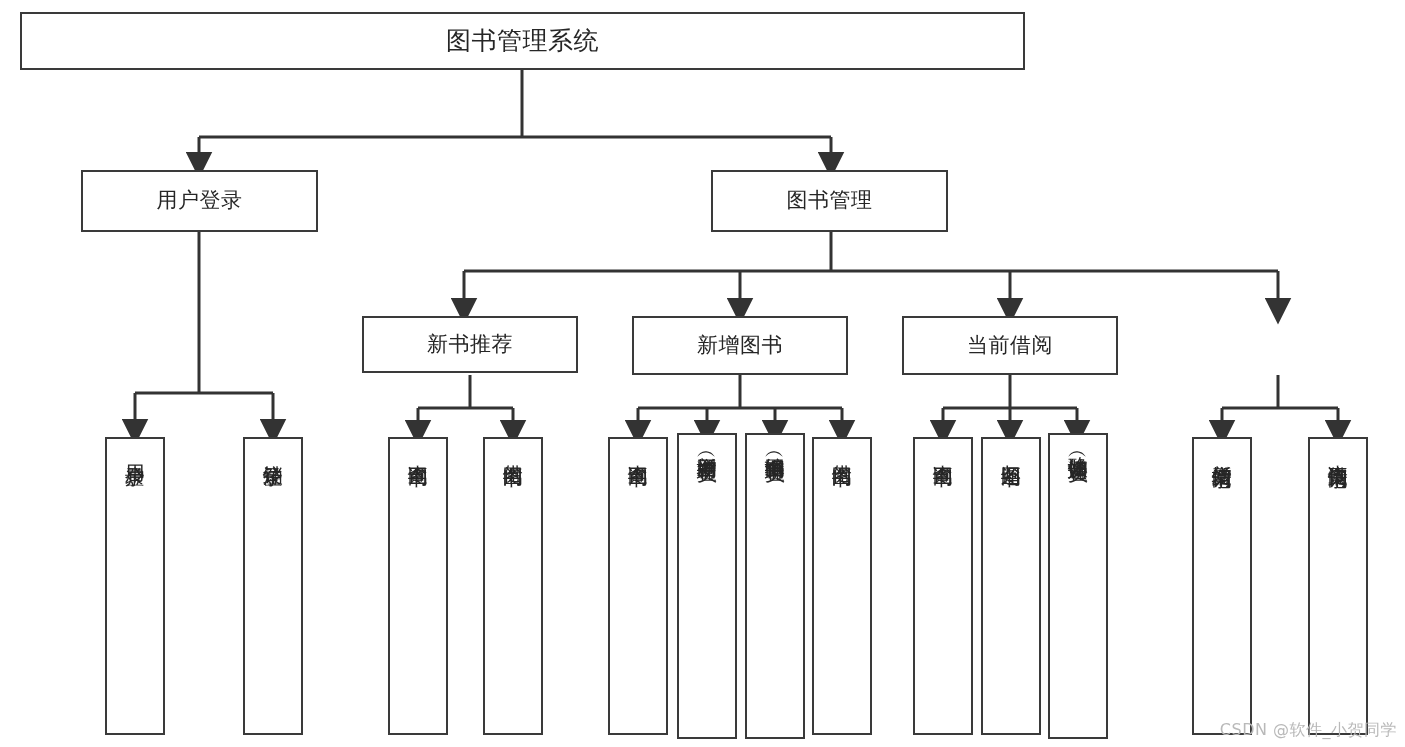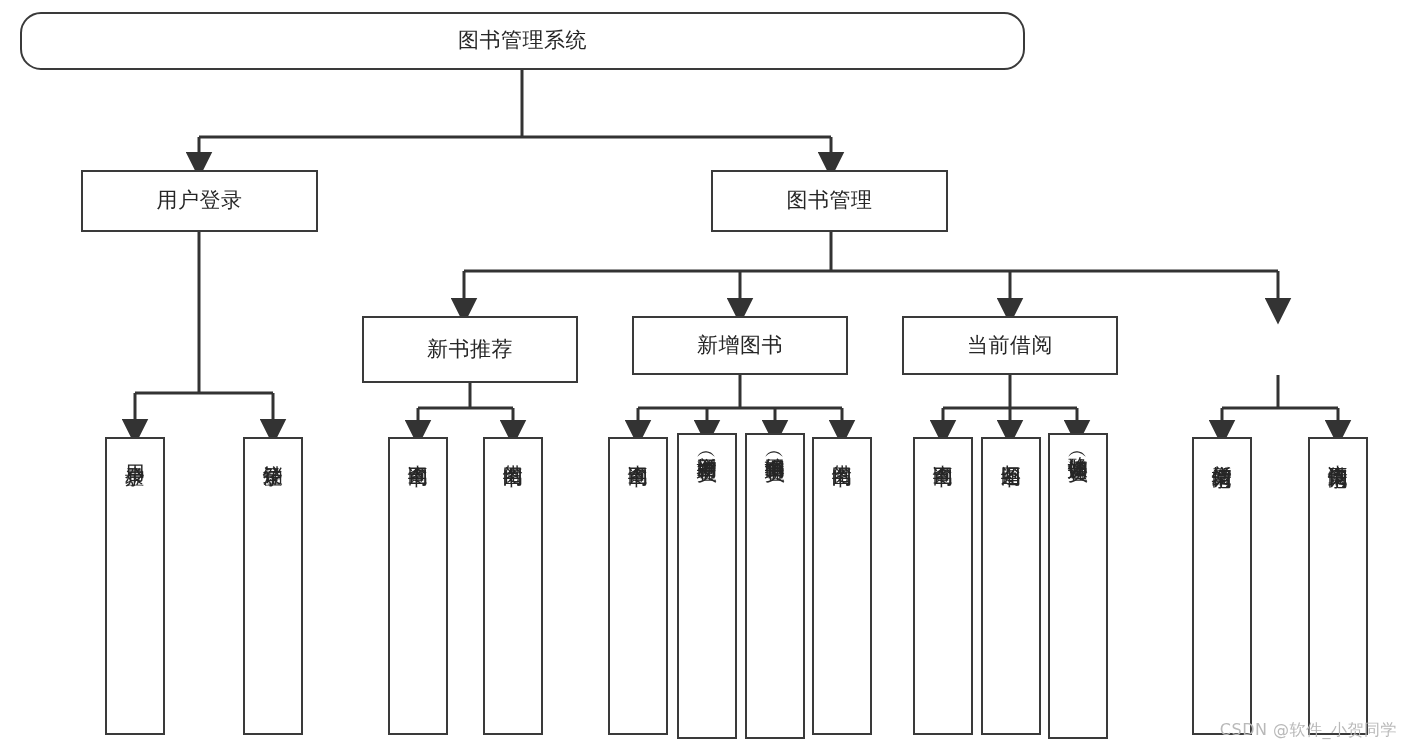--- a/index.html
+++ b/index.html
@@ -37,22 +37,21 @@
     color: #262626;
     z-index: 2;
   }
   .node-h {
     font-size: 21px;
     line-height: 1.2;
     letter-spacing: 0.5px;
     white-space: nowrap;
   }
   .node-root {
-    font-size: 21px;
-    border-radius: 21px;
+    font-size: 25px;
   }
   
   .node-v {
     align-items: flex-start;
     justify-content: center;
     padding-top: 10px;
   }
   .vtext {
     writing-mode: vertical-rl;
     text-orientation: upright;
@@ -136,21 +135,21 @@
     <span>图书管理系统</span>
   </div>
 
   <div class="node node-h" style="left:81px; top:170px; width:237px; height:62px;">
     <span>用户登录</span>
   </div>
   <div class="node node-h" style="left:711px; top:170px; width:237px; height:62px;text-align:center;">
     <span>图书管理</span>
   </div>
 
-  <div class="node node-h" style="left:362px; top:316px; width:216px; height:67px;">
+  <div class="node node-h" style="left:362px; top:316px; width:216px; height:57px;">
     <span>新书推荐</span>
   </div>
   <div class="node node-h" style="left:632px; top:316px; width:216px; height:59px;">
     <span>新增图书</span>
   </div>
   <div class="node node-h" style="left:902px; top:316px; width:216px; height:59px;">
     <span>当前借阅</span>
   </div>
 
   <div class="node node-v" style="left:105px; top:437px; width:60px; height:298px;">

